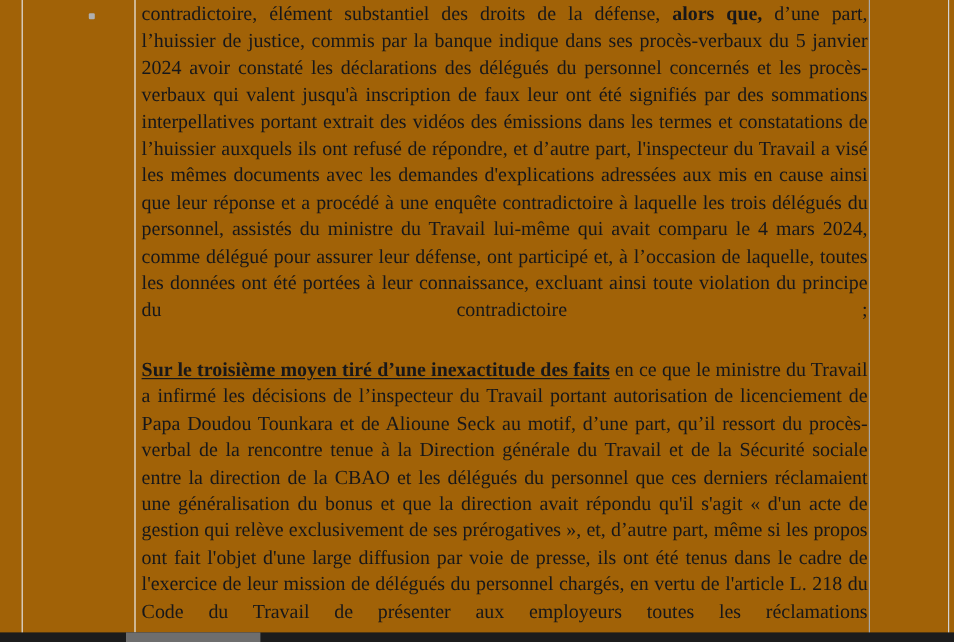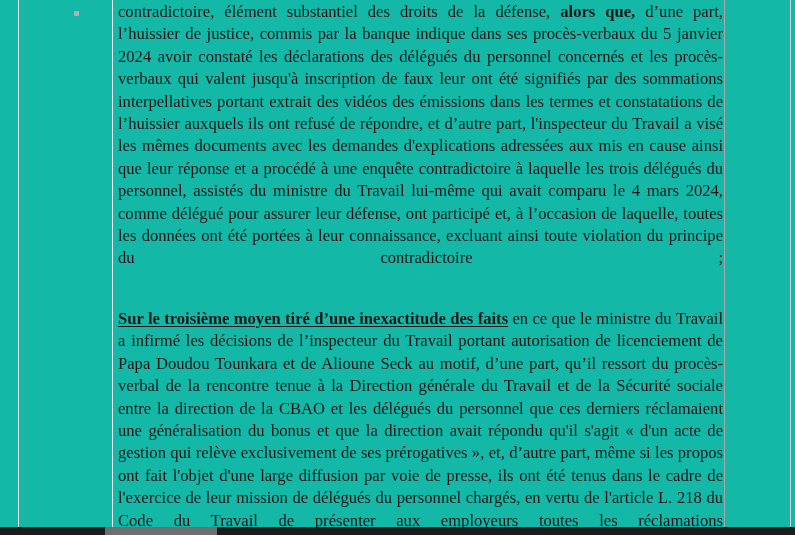--- a/index.html
+++ b/index.html
@@ -4,21 +4,21 @@
 <style>
   html, body {
     margin: 0;
     padding: 0;
     background: #ffffff;
   }
   #page {
     position: relative;
     width: 795px;
     height: 535px;
-    background: #14b8a6;
+    background: #a16207;
     overflow: hidden;
     font-family: "Liberation Serif", "DejaVu Serif", serif;
   }
 
   
   .scan-line-v {
     position: absolute;
     top: 0;
     bottom: 0;
     width: 1px;
@@ -68,21 +68,21 @@
     text-align: justify;
     text-justify: inter-word;
     -webkit-font-smoothing: antialiased;
   }
   .para {
     margin: 0;
     text-align: justify;
     hyphens: none;
   }
   .para.p1 { padding-top: 1px; }
-  .para.p2 { margin-top: 38px; }
+  .para.p2 { margin-top: 27px; }
 
   .heading-inline {
     font-weight: bold;
     text-decoration: underline;
     text-underline-offset: 2px;
   }
   .bold-inline { font-weight: bold; }
 
   
   .para.force-justify {

